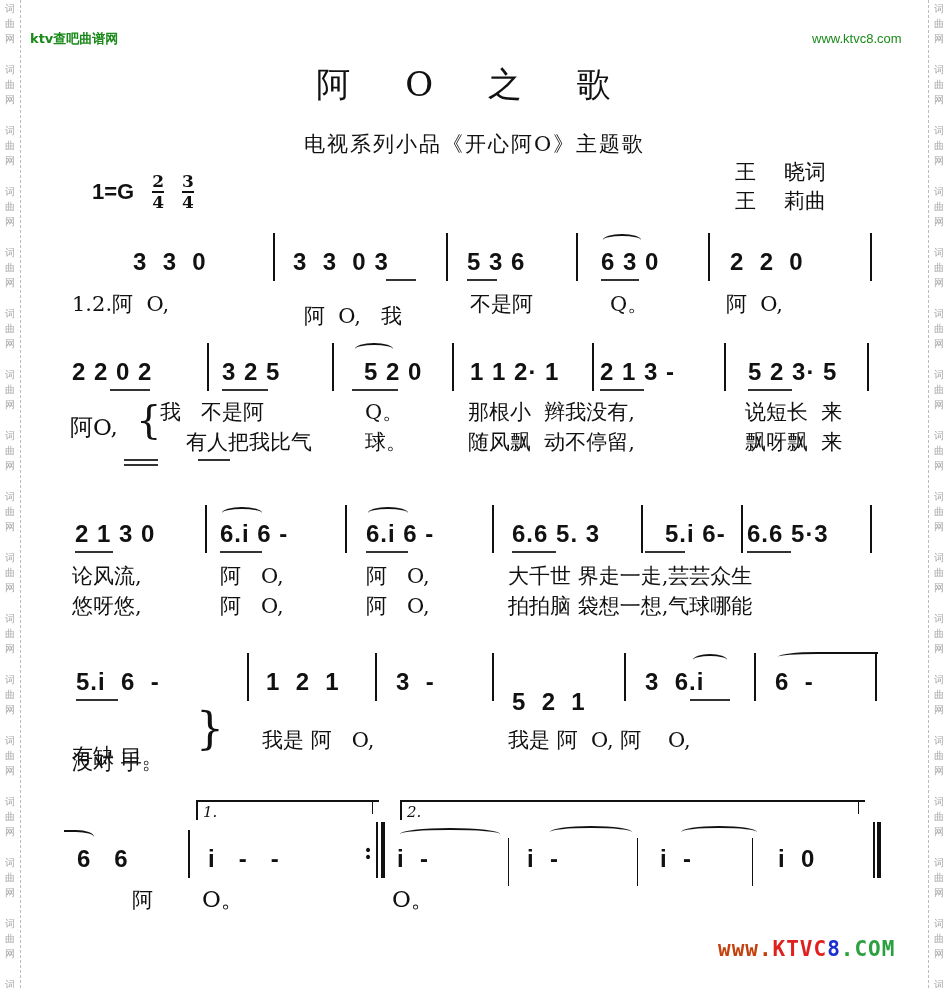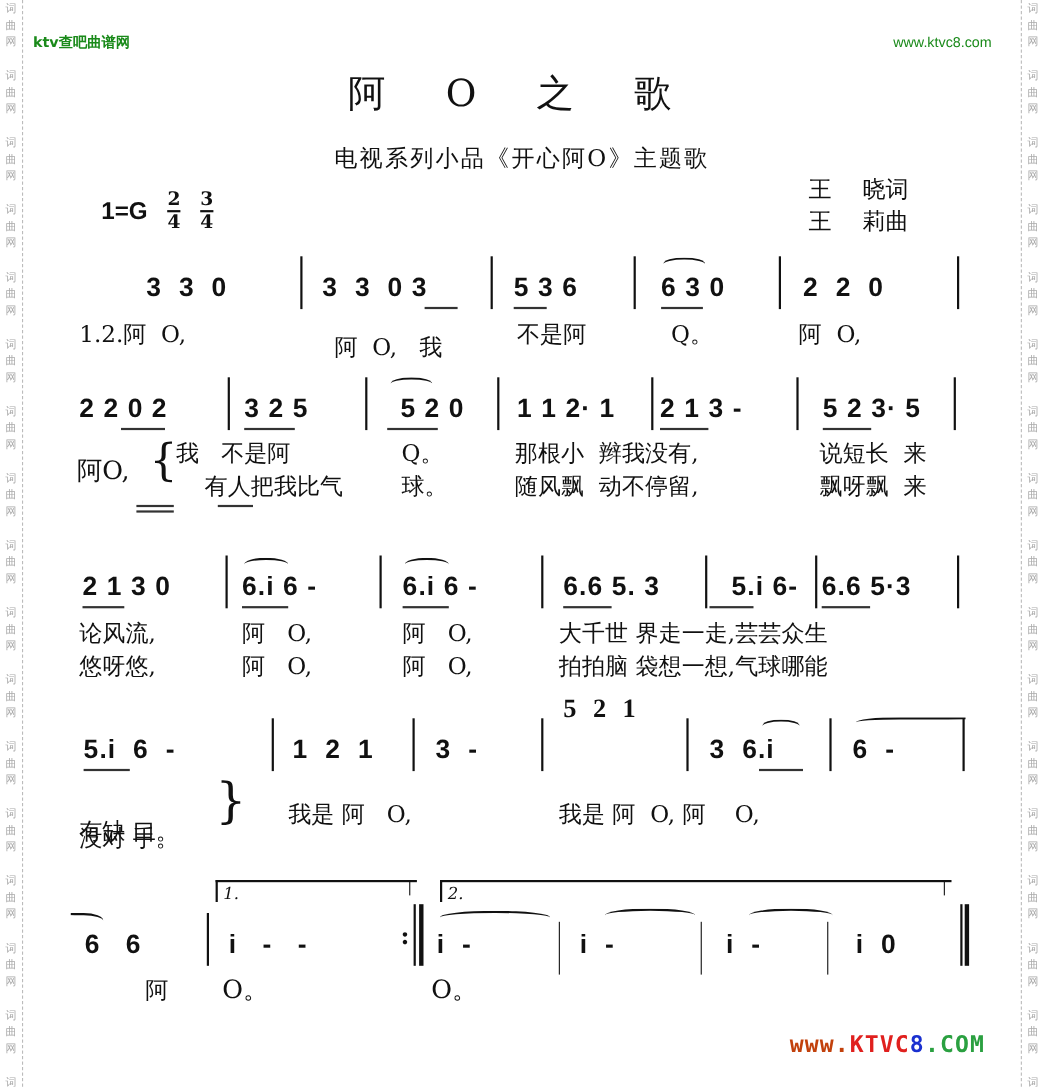--- a/index.html
+++ b/index.html
@@ -330,21 +330,21 @@
 </div>
 
 <div>
   <div class="notes" style="left:76px;top:668px;">5.i  6  -</div>
   <div class="ul" style="left:76px;top:699px;width:42px;"></div>
   <div class="bar" style="left:247px;top:653px;height:48px;"></div>
   <div class="notes" style="left:266px;top:668px;">1  2  1</div>
   <div class="bar" style="left:375px;top:653px;height:48px;"></div>
   <div class="notes" style="left:396px;top:668px;">3  -</div>
   <div class="bar" style="left:492px;top:653px;height:48px;"></div>
-  <div class="notes" style="left:512px;top:632px;font-family:Liberation Serif, serif;">5  2  1</div>
+  <div class="notes" style="left:512px;top:688px;">5  2  1</div>
   <div class="bar" style="left:624px;top:653px;height:48px;"></div>
   <div class="slur" style="left:693px;top:654px;width:34px;"></div>
   <div class="notes" style="left:645px;top:668px;">3  6.i</div>
   <div class="ul" style="left:690px;top:699px;width:40px;"></div>
   <div class="bar" style="left:754px;top:653px;height:48px;"></div>
   <div class="slur" style="left:778px;top:652px;width:100px;border-radius:40% 0 0 0;"></div>
   <div class="notes" style="left:775px;top:668px;">6  -</div>
   <div class="bar" style="left:875px;top:653px;height:48px;"></div>
 
   <div class="lyr" style="left:72px;top:712px;margin-top:36px;">没对 手。</div>

